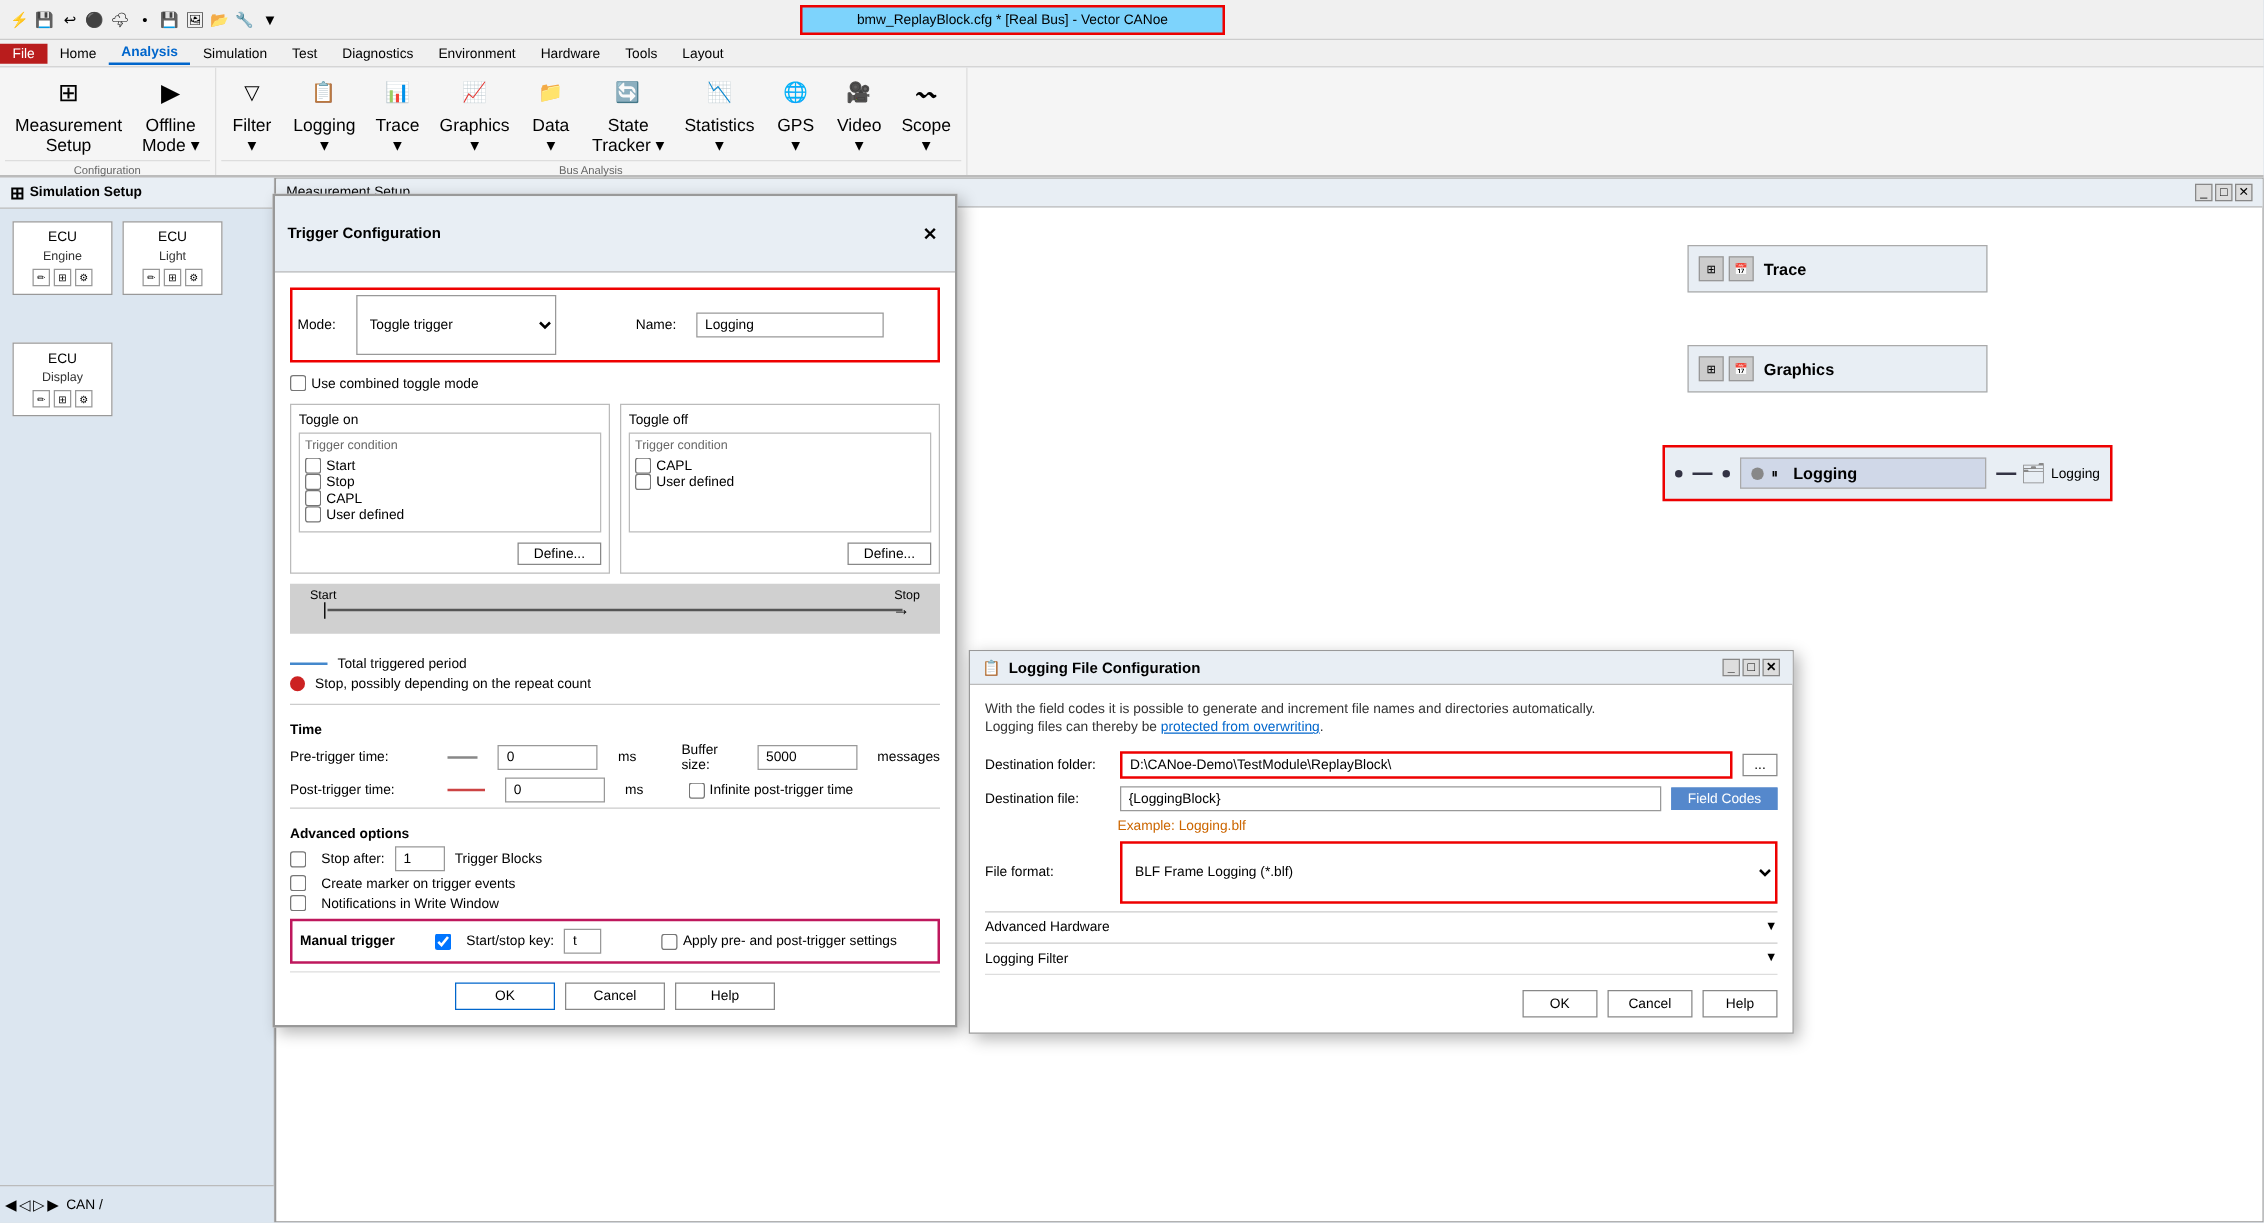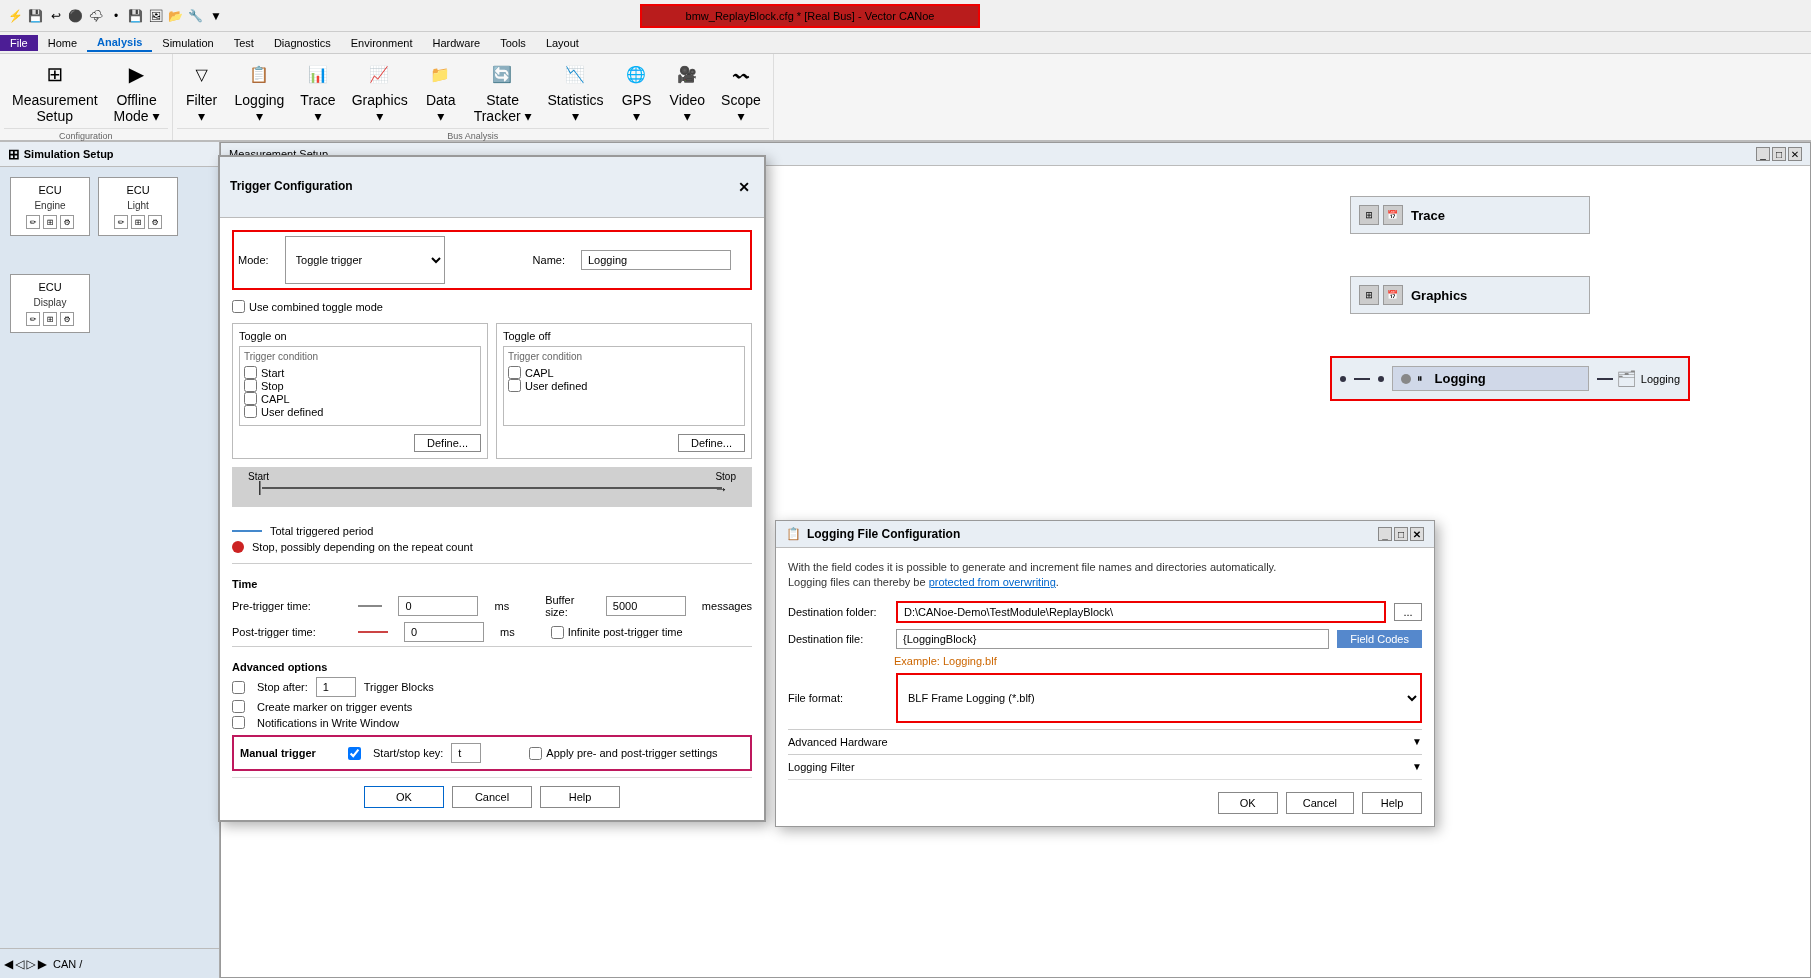--- a/index.html
+++ b/index.html
@@ -3,26 +3,26 @@
   <meta charset="utf-8">
   <style>
     * { box-sizing: border-box; margin: 0; padding: 0; }
     body { font-family: 'Segoe UI', Arial, sans-serif; font-size: 11px; background: #c8d4e0; overflow: hidden; width: 1811px; height: 978px; position: relative; }
 
     
     .title-bar { position: absolute; top: 0; left: 0; right: 0; height: 32px; background: #f0f0f0; display: flex; align-items: center; padding: 0 8px; border-bottom: 1px solid #ccc; z-index: 1; }
     .title-bar-icons { display: flex; gap: 4px; align-items: center; }
     .title-icon { width: 16px; height: 16px; display: flex; align-items: center; justify-content: center; font-size: 12px; }
     .title-center { position: absolute; left: 640px; top: 4px; width: 340px; }
-    .title-box { border: 2px solid #e00; padding: 4px 4px; background: #b91c1c; font-size: 11px; text-align: center; }
+    .title-box { border: 2px solid #e00; padding: 4px 4px; background: #7dd3fc; font-size: 11px; text-align: center; }
 
     
     .menu-bar { position: absolute; top: 32px; left: 0; right: 0; height: 22px; background: #f0f0f0; display: flex; align-items: center; border-bottom: 1px solid #ccc; z-index: 1; }
     .menu-item { padding: 2px 10px; font-size: 11px; cursor: pointer; }
-    .menu-item.active { background: #4c1d95; color: white; }
+    .menu-item.active { background: #b91c1c; color: white; }
 
     
     .ribbon { position: absolute; top: 54px; left: 0; right: 0; height: 88px; background: #f5f5f5; border-bottom: 2px solid #bbb; display: flex; align-items: stretch; z-index: 1; }
     .ribbon-btn { display: flex; flex-direction: column; align-items: center; justify-content: center; padding: 4px 8px; cursor: pointer; min-width: 50px; font-size: 10px; gap: 2px; }
     .ribbon-icon { width: 32px; height: 32px; display: flex; align-items: center; justify-content: center; font-size: 20px; }
     .ribbon-label { font-size: 14px; text-align: center; }
     .ribbon-group { display: flex; align-items: stretch; border-right: 1px solid #ddd; padding: 0 4px; }
     .ribbon-group-label { font-size: 9px; color: #666; text-align: center; padding: 2px; border-top: 1px solid #ddd; margin-top: auto; }
 
     
@@ -300,21 +300,21 @@
   </div>
   <div class="dialog-content">
 
     <div style="display:flex; align-items:center; gap:16px; margin-bottom:10px; border:2px solid #e00; padding:4px;">
       <span style="font-size:11px;">Mode:</span>
       <select style="width:160px;">
         <option>Toggle trigger</option>
         <option>Basic trigger</option>
         <option>One-shot trigger</option>
       </select>
-      <span style="font-size:11px; margin-left:72px;">Name:</span>
+      <span style="font-size:11px; margin-left:48px;">Name:</span>
       <input type="text" style="width: 150px;" value="Logging">
     </div>
 
     <div style="display:flex; align-items:center; margin-bottom:10px;">
       <input type="checkbox" style="">
       <span>Use combined toggle mode</span>
     </div>
 
     <div style="display:flex; gap:8px; margin-bottom:8px;">
 

